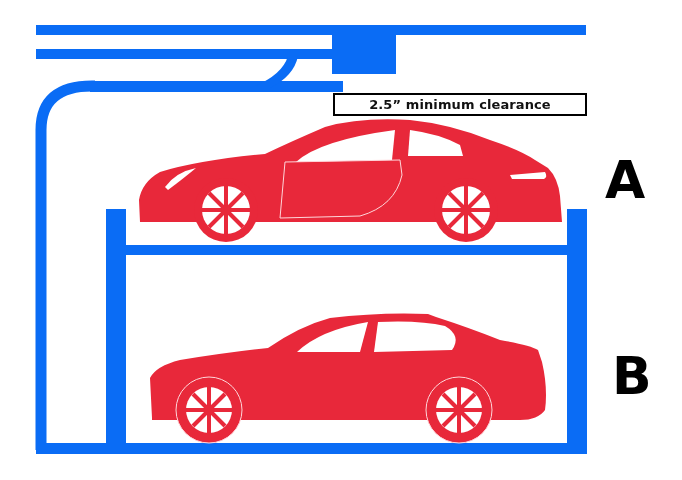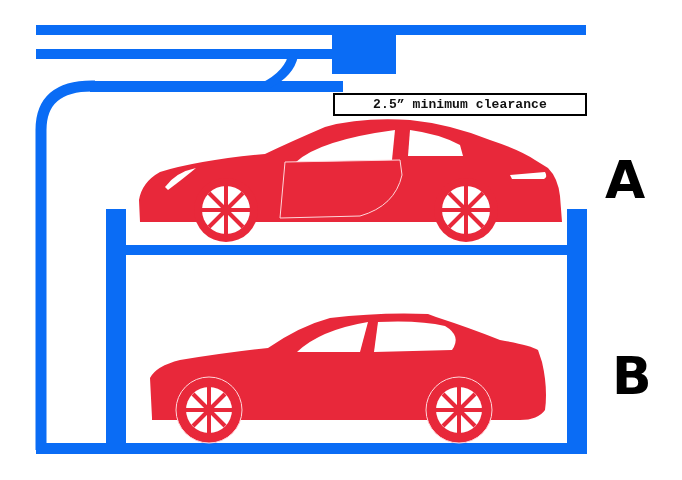--- a/index.html
+++ b/index.html
@@ -6,21 +6,20 @@
   body { width:682px; height:480px; position:relative; overflow:hidden;
          font-family:"DejaVu Sans", "Liberation Sans", sans-serif; }
   .stage { position:absolute; left:0; top:0; width:682px; height:480px; }
   svg { position:absolute; left:0; top:0; }
   .clearance {
     position:absolute; left:333px; top:93px; width:250px; height:19px;
     border:2px solid #000; background:#fff; box-sizing:content-box;
     font-size:13px; font-weight:bold; color:#111;
     display:flex; align-items:center; justify-content:center;
     letter-spacing:0.1px;
-    font-family:Liberation Mono, monospace;
   }
   .level-label {
     position:absolute; font-family:"DejaVu Sans", "Liberation Sans", sans-serif;
     font-weight:bold; font-size:52px; color:#000; line-height:1;
   }
   .label-a { left:605px; top:154px; }
   .label-b { left:612px; top:350px; }
 </style>
 </head>
 <body>

